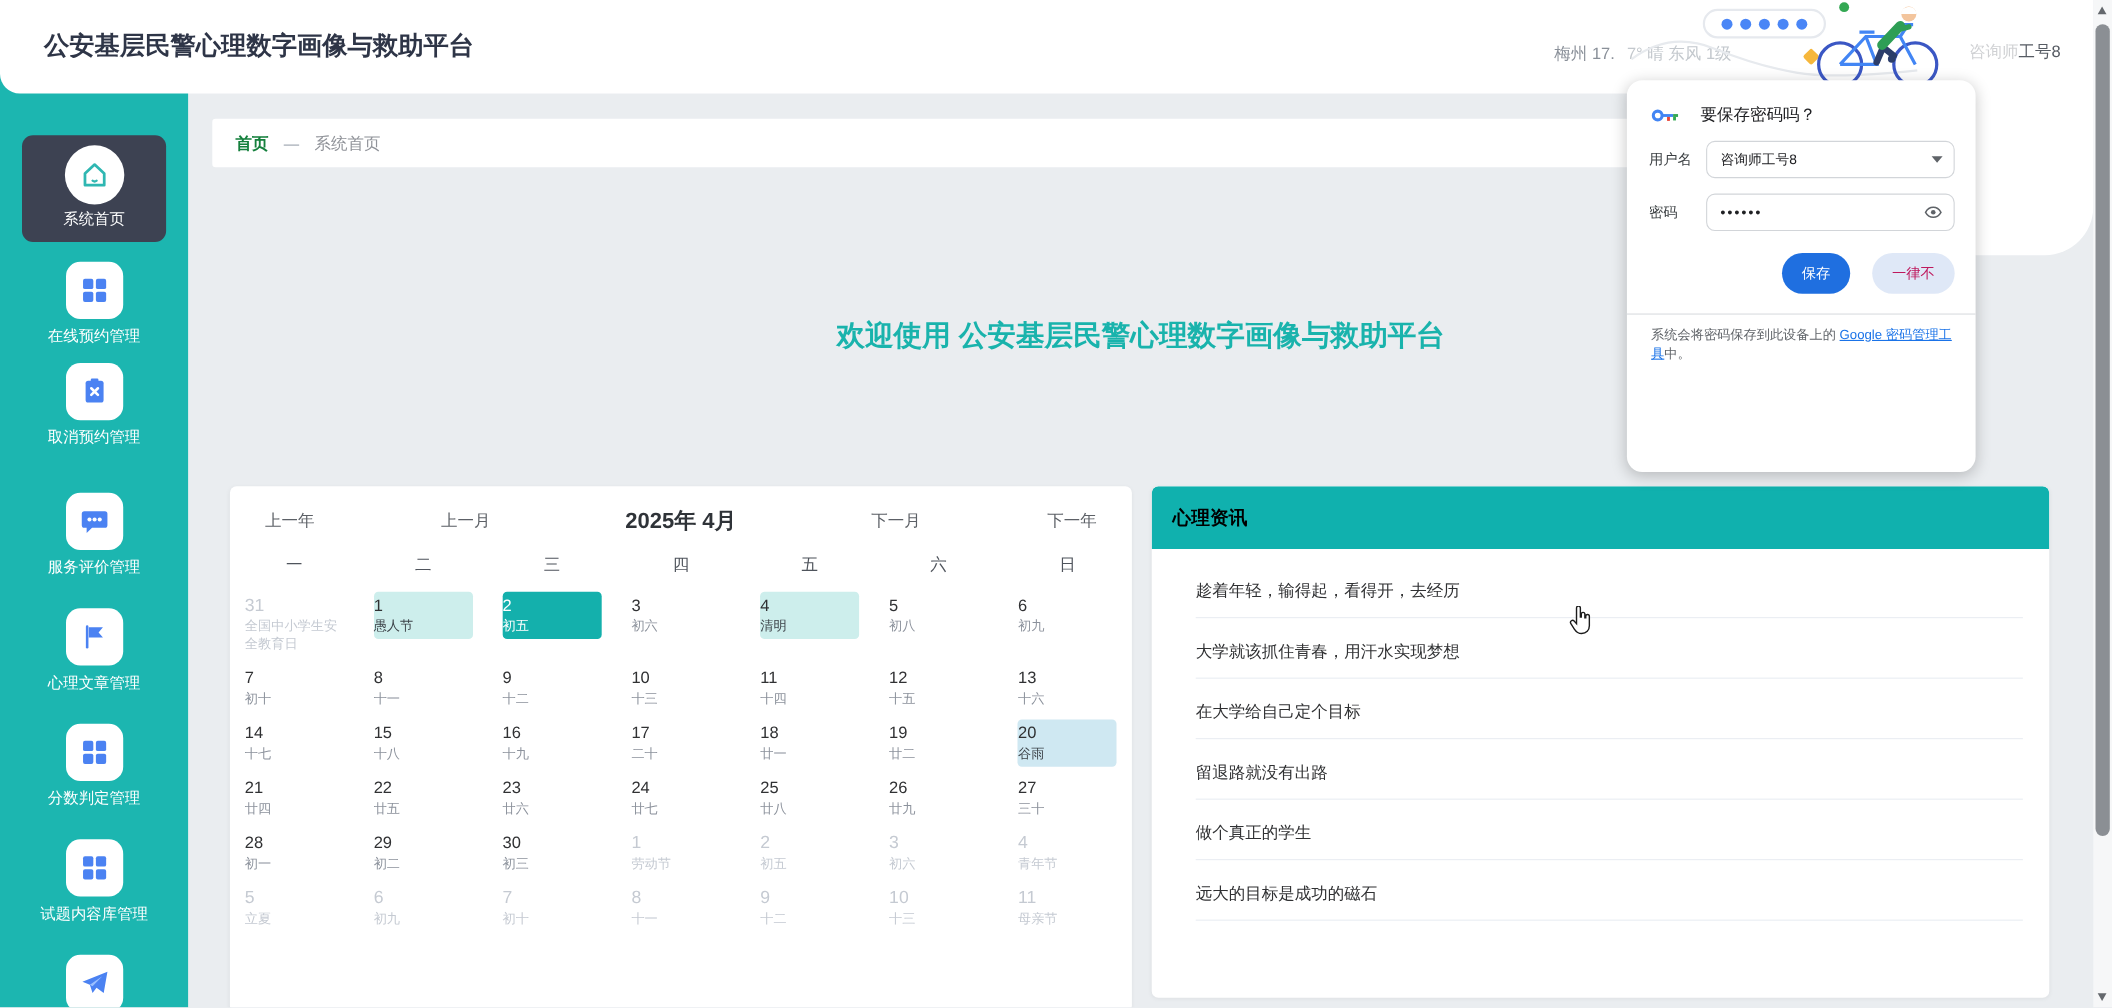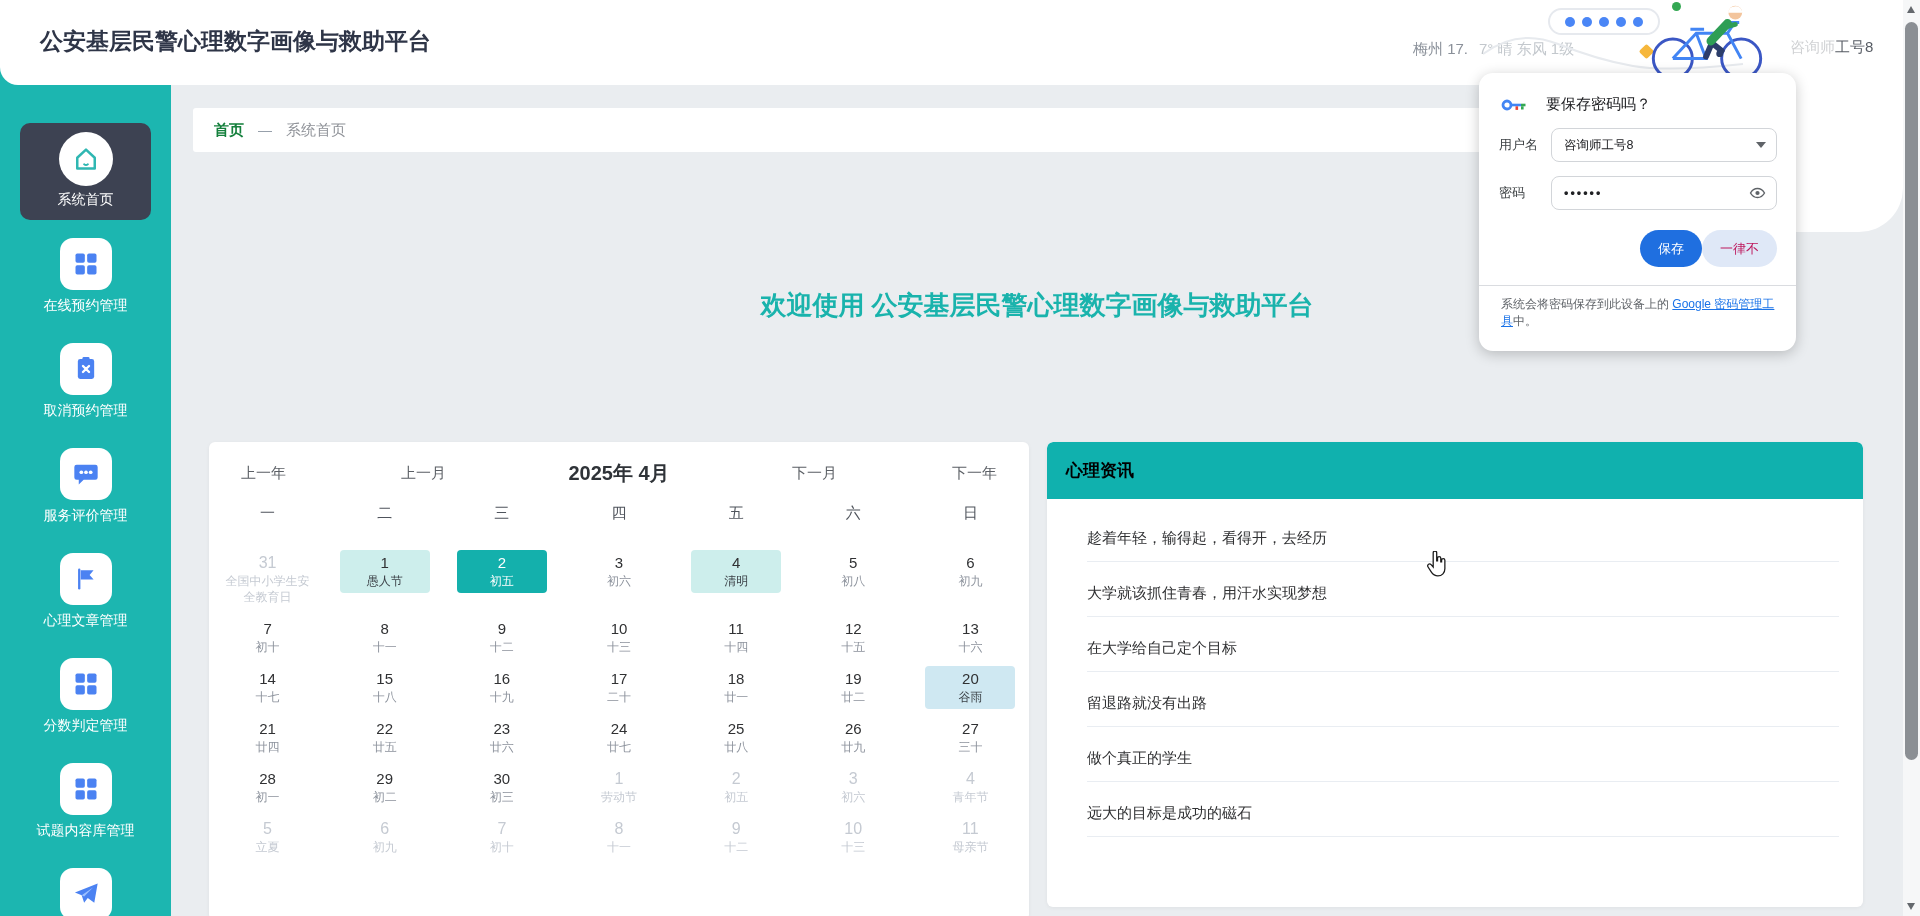--- a/index.html
+++ b/index.html
@@ -44,21 +44,21 @@
   .cal-nav { position:relative; height:62px; }
   .cal-nav span { position:absolute; top:22px; font-size:15px; color:#5c6066; cursor:pointer; }
   .cal-nav .prev-year { left:32px; } .cal-nav .prev-month { left:192px; }
   .cal-nav .next-month { right:192px; } .cal-nav .next-year { right:32px; }
   .cal-nav .cal-title { position:absolute; top:18px; left:0; right:0; text-align:center;
                         font-size:20px; font-weight:600; color:#2f3338; cursor:default; }
   .cal-week { display:grid; grid-template-columns:repeat(7,1fr); height:34px; }
   .cal-week div { text-align:center; font-size:15px; color:#4f545c; }
   .cal-grid { display:grid; grid-template-columns:repeat(7,1fr); grid-template-rows:66px 50px 50px 50px 50px 56px; }
   .cell { display:flex; align-items:flex-start; justify-content:center; cursor:pointer; }
-  .cell-inner { width:90px; padding:3px 0 4px; text-align:center; border-radius:4px; margin-top:12px; }
+  .cell-inner { width:90px; padding:3px 0 4px; text-align:left; border-radius:4px; margin-top:0; }
   .cell .num { display:block; font-size:15px; line-height:20px; color:#303133; }
   .cell .lunar { display:block; font-size:12px; line-height:16px; color:#8c929c; }
   .cell.prev .num, .cell.next .num { color:#c5cad2; font-size:16px; }
   .cell.prev .lunar, .cell.next .lunar { color:#c5cad2; }
   .cell.hl .cell-inner { background:#cdeeec; }
   .cell.hl .lunar { color:#3c4248; }
   .cell.hlblue .cell-inner { background:#cfe8f2; }
   .cell.hlblue .lunar { color:#3c4248; }
   .cell.today .cell-inner { background:#14b0ac; }
   .cell.today .num, .cell.today .lunar { color:#fff; }
@@ -80,33 +80,33 @@
                  border:2px solid #e6e9ee; border-radius:15px; display:flex; align-items:center;
                  justify-content:center; gap:7px; z-index:7; }
   .dots-bubble i { width:10px; height:10px; border-radius:50%; background:#4a86f6; }
   .green-dot { position:absolute; left:1672px; top:2px; width:9px; height:9px; border-radius:50%;
                background:#34a853; z-index:7; }
   .yellow-diamond { position:absolute; left:1641px; top:46px; width:11px; height:11px; background:#f6b73c;
                     border-radius:2px; transform:rotate(45deg); z-index:7; }
   .cyclist { position:absolute; left:1632px; top:0; z-index:7; }
 
   
-  .pw-dialog { position:absolute; left:1479px; top:73px; width:317px; height:278px; background:#fff;
+  .pw-dialog { position:absolute; left:1479px; top:73px; width:317px; height:356px; background:#fff;
                border-radius:14px; box-shadow:0 3px 14px rgba(0,0,0,.22); z-index:8; }
   .pw-title-row { display:flex; align-items:center; margin:22px 20px 0 22px; }
   .pw-title { margin-left:18px; font-size:15px; color:#202124; }
   .pw-row { display:flex; align-items:center; margin:14px 19px 0 20px; }
   .pw-label { width:52px; font-size:13px; color:#3c4043; }
   .pw-field { flex:1; height:34px; border:1px solid #d2d5d9; border-radius:8px; display:flex;
               align-items:center; padding:0 10px 0 12px; background:#fff; cursor:text; }
   .pw-field .val { flex:1; font-size:12.5px; color:#202124; }
   .pw-field.pwd .val { font-weight:bold; letter-spacing:2px; color:#202124; }
   .caret { width:0; height:0; border-left:5px solid transparent; border-right:5px solid transparent;
            border-top:6px solid #5f6368; cursor:pointer; }
-  .pw-buttons { display:flex; justify-content:flex-end; gap:0; margin:20px 19px 0 0; }
+  .pw-buttons { display:flex; justify-content:flex-end; gap:20px; margin:20px 19px 0 0; }
   .btn { height:37px; border:none; border-radius:19px; font-size:13px; padding:0 18px; cursor:pointer;
          font-family:"Liberation Sans",sans-serif; }
   .btn-save { background:#1f6fe0; color:#fff; }
   .btn-never { background:#dfe8f7; color:#be185d; }
   .pw-divider { height:1px; background:#dadce0; margin-top:18px; }
   .pw-footer { margin:10px 20px 0 22px; font-size:12px; line-height:17px; color:#5f6368; width:282px; }
   .pw-footer a { color:#1a73e8; text-decoration:underline; cursor:pointer; }
 
   
   .scrollbar { position:absolute; right:0; top:0; width:17px; height:916px; background:#f6f7f8; z-index:10; }
@@ -138,21 +138,21 @@
           <div class="sq-icon">
             <svg width="28" height="28" viewBox="0 0 24 24" fill="#4b82f2">
               <rect x="3" y="3" width="8" height="8" rx="1.5"></rect>
               <rect x="13" y="3" width="8" height="8" rx="1.5"></rect>
               <rect x="3" y="13" width="8" height="8" rx="1.5"></rect>
               <rect x="13" y="13" width="8" height="8" rx="1.5"></rect>
             </svg>
           </div>
           <span class="lbl">在线预约管理</span>
         </div>
-        <div class="side-item" style="top: 283px;">
+        <div class="side-item" style="top: 270px;">
           <div class="sq-icon">
             <svg width="28" height="28" viewBox="0 0 24 24">
               <path d="M7 3.5h10a2 2 0 0 1 2 2v13a2 2 0 0 1-2 2H7a2 2 0 0 1-2-2v-13a2 2 0 0 1 2-2z" fill="#4b82f2"></path>
               <rect x="9" y="1.8" width="6" height="3.4" rx="1" fill="#4b82f2"></rect>
               <path d="M9.4 9.4l5.2 5.2M14.6 9.4l-5.2 5.2" stroke="#fff" stroke-width="2" stroke-linecap="round"></path>
             </svg>
           </div>
           <span class="lbl">取消预约管理</span>
         </div>
         <div class="side-item" style="top: 388px;">

